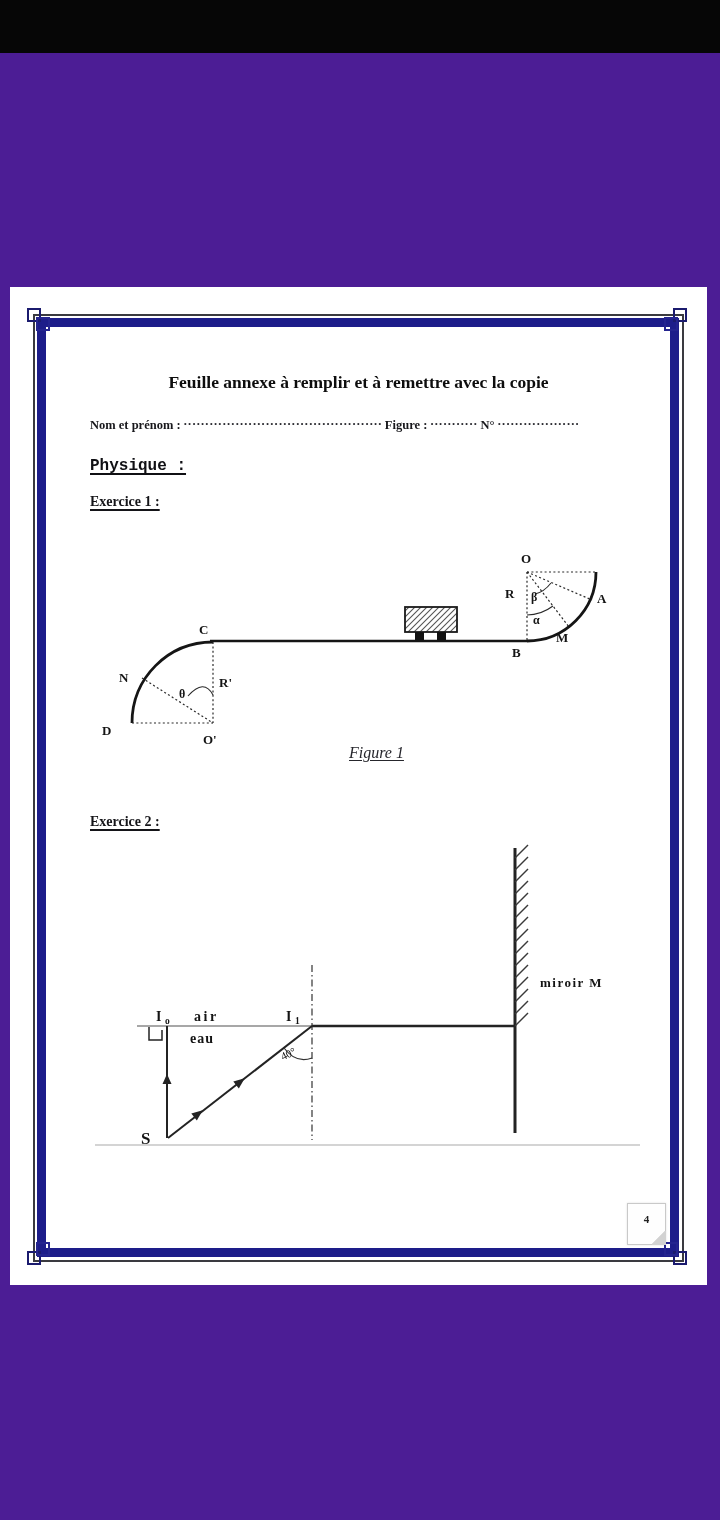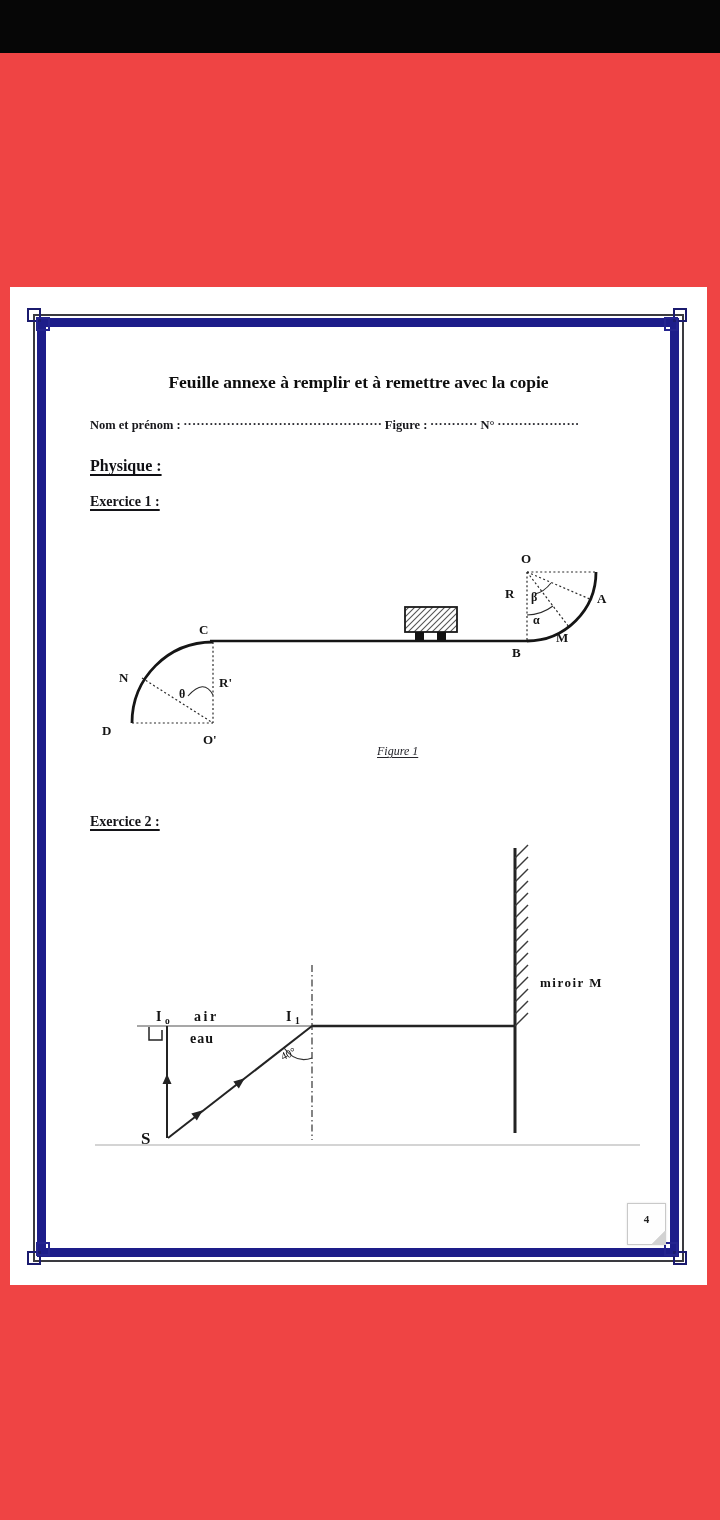--- a/index.html
+++ b/index.html
@@ -1,19 +1,19 @@
 <!DOCTYPE html>
 <html><head>
 <meta charset="utf-8">
 <style>
   * { margin:0; padding:0; box-sizing:border-box; }
   html,body { width:720px; height:1520px; }
   body { font-family:"Liberation Serif", serif; background:#c3c3c3; position:relative; overflow:hidden; }
 
-  #screen { position:absolute; left:0; top:0; width:720px; height:1520px; background:#ef4444; }
+  #screen { position:absolute; left:0; top:0; width:720px; height:1520px; background:#4c1d95; }
   #topbar { position:absolute; left:0; top:0; width:720px; height:53px; background:#060606; }
 
   #page { position:absolute; left:10px; top:287px; width:697px; height:998px; background:#ffffff; }
 
   
   .frame-outline { position:absolute; left:23px; top:27px; width:651px; height:948px;
                    border:2px solid #3a3a40; }
   .frame-navy { position:absolute; left:27px; top:31px; width:642px; height:939px;
                 border:9px solid #1d1d8a; }
   .corner-orn { position:absolute; width:32px; height:32px; }
@@ -25,32 +25,32 @@
   .doc-title { position:absolute; left:0; top:85px; width:697px; text-align:center;
                font-size:17.5px; font-weight:bold; color:#0d0d0d; }
 
   .name-line { position:absolute; left:80px; top:127px; width:560px; white-space:nowrap;
                font-size:12.5px; font-weight:bold; color:#18181c; }
   .leader { display:inline-block; overflow:hidden; vertical-align:baseline;
             letter-spacing:1.2px; color:#2a2a30; }
   .leader1 { width:198px; } .leader2 { width:47px; } .leader3 { width:80px; }
 
   .subject-heading { position:absolute; left:80px; top:170px;
-      font-family:Liberation Serif, serif; font-size:16px; font-weight:bold; color:#101014;
+      font-family:Liberation Mono, monospace; font-size:16px; font-weight:bold; color:#101014;
       text-decoration:underline; text-decoration-thickness:2px; text-underline-offset:3px; }
 
   .exercise-heading { position:absolute; left:80px; font-size:14px; font-weight:bold; color:#141418;
       text-decoration:underline; text-decoration-thickness:1.5px; text-underline-offset:3px; }
   .ex1 { top:207px; } .ex2 { top:527px; }
 
   .figure1-svg { position:absolute; left:75px; top:248px; }
   .figure2-svg { position:absolute; left:80px; top:553px; }
 
-  .figure-caption { position:absolute; left:339px; top:457px; font-size:12px; font-style:italic;
-      color:#26262c; text-decoration:underline; text-underline-offset:2px;margin-left:28px; }
+  .figure-caption { position:absolute; left:339px; top:457px; font-size:16px; font-style:italic;
+      color:#26262c; text-decoration:underline; text-underline-offset:2px; }
 
   .page-note { position:absolute; left:617px; top:916px; width:39px; height:42px;
       background:#fefefe; border:1px solid #c9c9c9; box-shadow:0 0 2px rgba(0,0,0,.12); }
   .page-note .num { position:absolute; left:0; top:9px; width:100%; text-align:center;
       font-size:11px; font-weight:bold; color:#222; }
   .page-note .fold { position:absolute; right:-1px; bottom:-1px; width:0; height:0;
       border-style:solid; border-width:0 0 15px 15px; border-color:transparent transparent #d2d2d2 transparent; }
   .page-note .fold-edge { position:absolute; right:0; bottom:0; width:0; height:0;
       border-style:solid; border-width:0 0 15px 15px; border-color:transparent transparent #aeaeae transparent;
       transform:translate(1px,1px); opacity:.6; }

